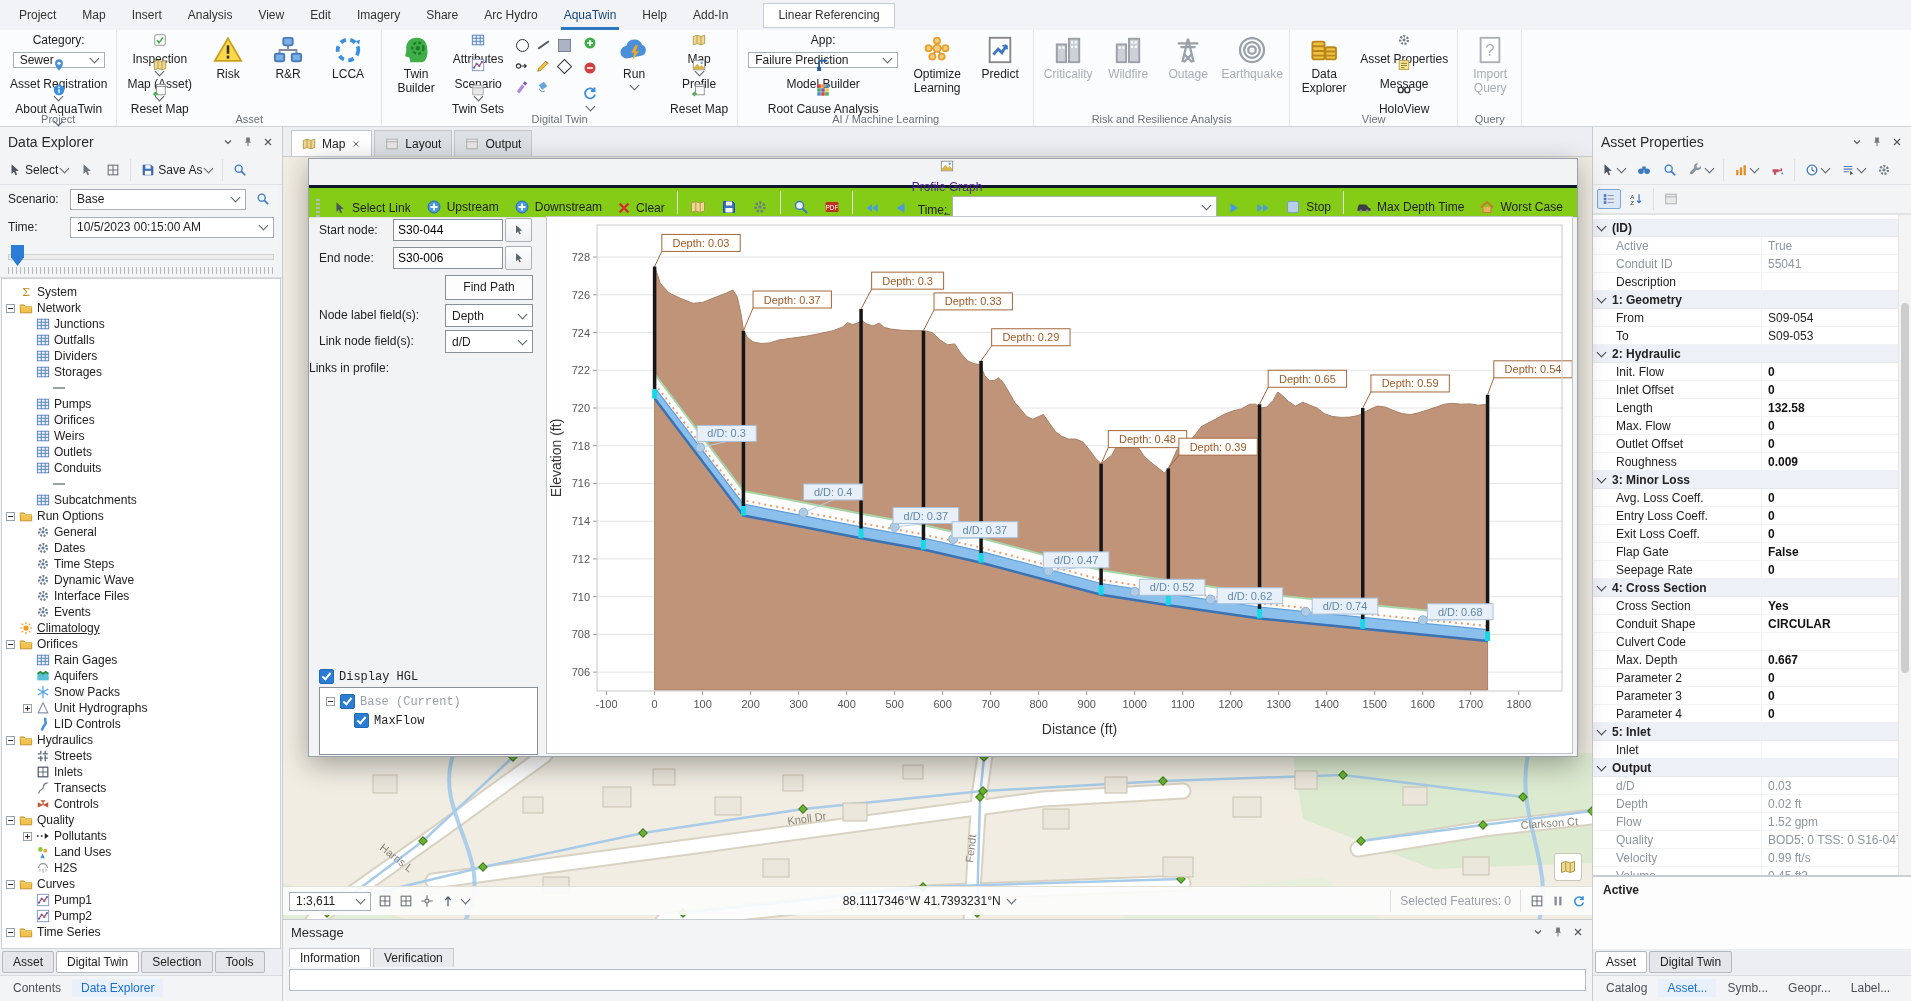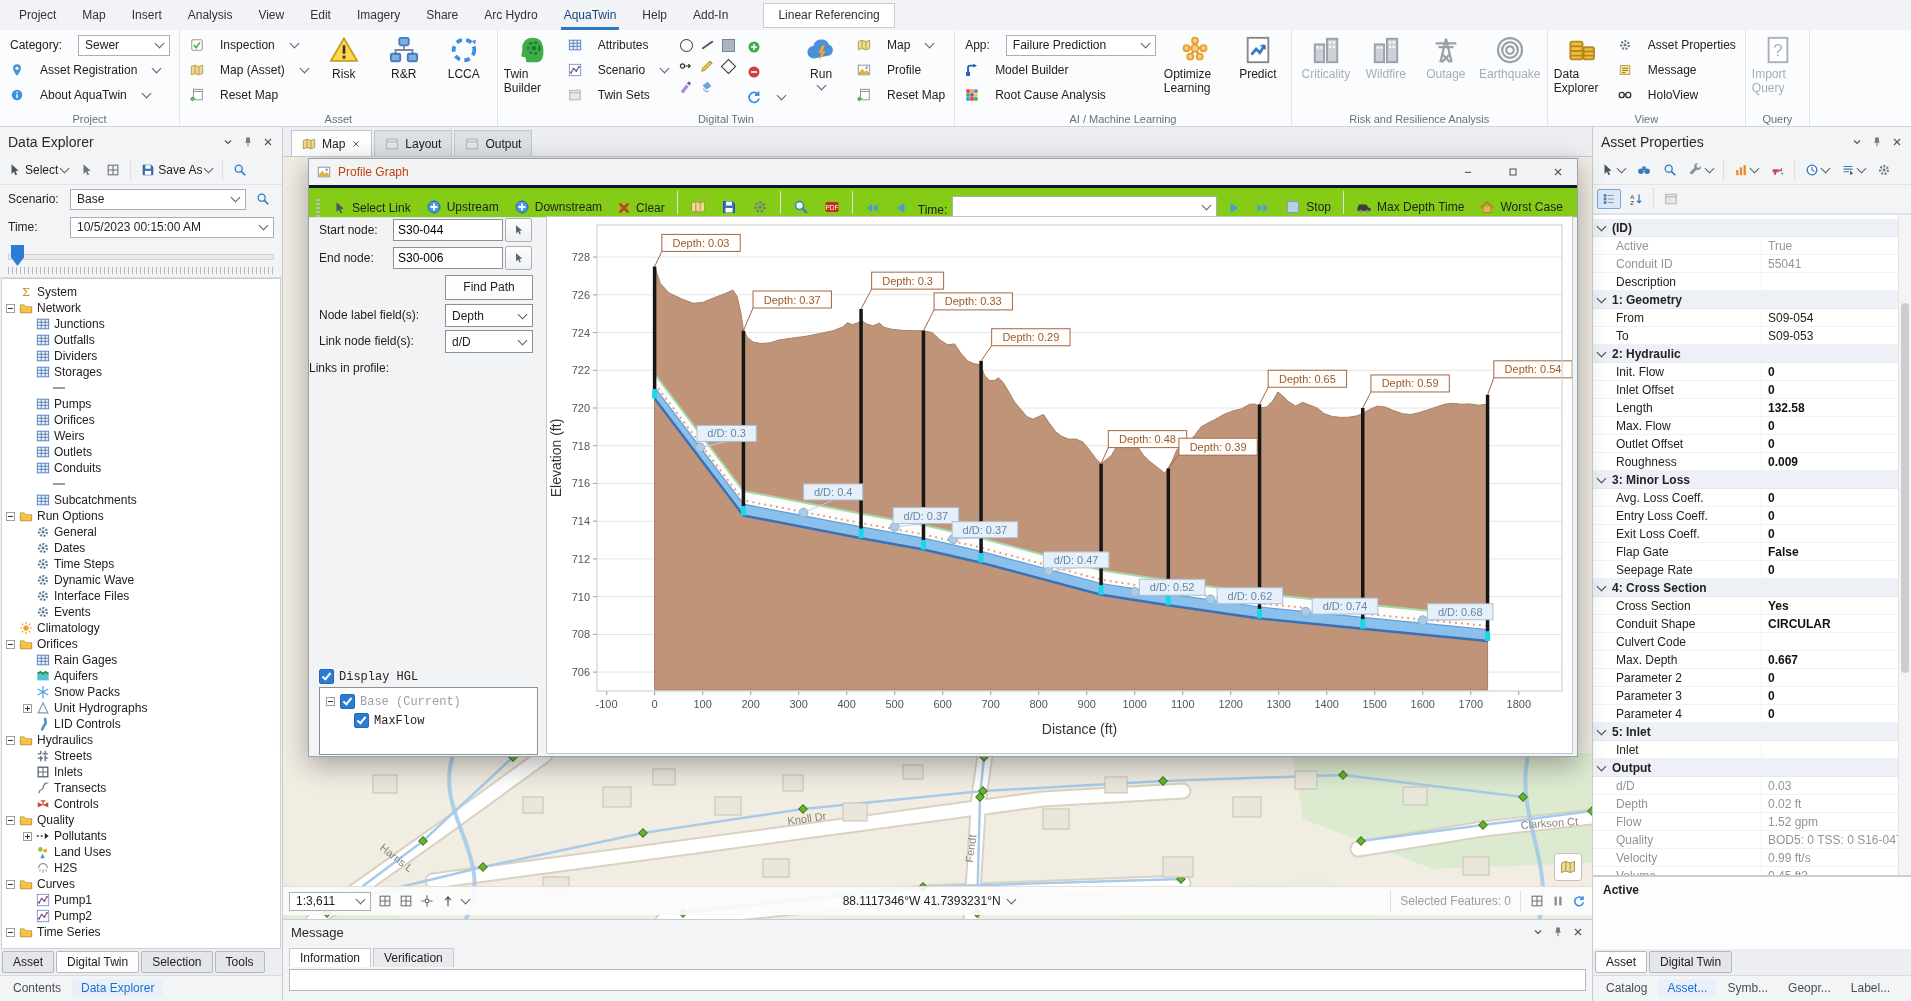--- a/index.html
+++ b/index.html
@@ -11,22 +11,22 @@
   .ribbon{position:absolute;left:0;top:0;width:100%;height:127px;background:#fbfcfd;border-bottom:1px solid #cfd4da;box-sizing:border-box;}
   .rtabs{display:flex;align-items:center;height:30px;padding-left:6px;background:#f1f3f6;}
   .rtab{padding:0 13px;height:30px;display:flex;align-items:center;color:#333;position:relative;white-space:nowrap;}
   .rtab.active{color:#14477e;}
   .rtab.active::after{content:"";position:absolute;left:10px;right:10px;bottom:0;height:3px;background:#2b77c0;}
   .rtab.boxed{background:#fff;border:1px solid #c6ccd3;height:23px;margin-left:22px;padding:0 14px;}
   .rbody{display:flex;height:96px;align-items:stretch;}
   .rgroup{position:relative;border-right:1px solid #e2e5ea;padding:3px 5px 15px 6px;display:flex;align-items:flex-start;gap:4px;}
   .rglabel{position:absolute;bottom:1px;left:0;right:0;text-align:center;font-size:11px;color:#6a7076;white-space:nowrap;}
   .rstack{display:flex;flex-direction:column;gap:1px;}
-  .rrow{display:flex;align-items:center;gap:16px;height:24px;padding:0 4px;white-space:nowrap;border-radius:2px;}
-  .rbig{width:56px;display:flex;flex-direction:column;align-items:center;gap:3px;padding-top:2px;text-align:left;line-height:1.15;}
+  .rrow{display:flex;align-items:center;gap:5px;height:24px;padding:0 4px;white-space:nowrap;border-radius:2px;flex-direction:column;}
+  .rbig{width:56px;display:flex;flex-direction:column;align-items:center;gap:3px;padding-top:2px;text-align:center;line-height:1.15;}
   .dis{color:#a7adb5;}
   .chev{width:6px;height:6px;border-right:1.4px solid #5a6068;border-bottom:1.4px solid #5a6068;transform:rotate(45deg);display:inline-block;margin-top:-3px;flex:none;}
   .combo{display:flex;align-items:center;background:#fff;border:1px solid #a9afb6;height:21px;padding:0 6px;gap:6px;box-sizing:border-box;}
   .toolgrid{display:grid;grid-template-columns:20px 20px 20px;grid-auto-rows:20px;gap:1px;padding-top:2px;}
   .tg{display:flex;align-items:center;justify-content:center;}
   .shp-circle{width:11px;height:11px;border:1.4px solid #333;border-radius:50%;}
   .shp-line{width:13px;height:2px;background:#556;transform:rotate(-35deg);}
   .shp-rect{width:11px;height:11px;background:#aab4c4;border:1px solid #7a8494;}
   .shp-diam{width:9px;height:9px;border:1.4px solid #333;transform:rotate(45deg);}
   
@@ -78,21 +78,21 @@
   .maparea{flex:1;position:relative;background:#f1ede3;overflow:hidden;}
   .mapbar{position:absolute;left:0;right:0;bottom:4px;height:28px;background:rgba(252,252,252,.92);display:flex;align-items:center;padding:0 6px;gap:7px;border-top:1px solid #e2dfd6;}
   .mapsq{position:absolute;right:10px;bottom:38px;width:26px;height:26px;background:#fff;border:1px solid #c9c4b8;border-radius:3px;display:flex;align-items:center;justify-content:center;}
   .msgpanel{height:81px;background:#f3f4f6;border-top:1px solid #c9cdd2;display:flex;flex-direction:column;flex:none;}
   .msgtabs{display:flex;align-items:flex-end;height:23px;padding-left:6px;gap:2px;}
   .mtab{padding:2px 10px;border:1px solid #c6cacf;border-bottom:none;background:#e8eaed;}
   .mtab.active{background:#fff;}
   .msginput{height:20px;background:#fff;border:1px solid #b6bac0;margin:2px 6px;}
   
   .dlg{position:absolute;left:308px;top:158px;width:1270px;height:599px;background:#f2f3f5;border:1px solid #9aa0a8;box-shadow:0 8px 26px rgba(0,0,0,.32);z-index:10;box-sizing:border-box;}
-  .dlgtitle{height:26px;display:flex;align-items:center;padding-left:8px;gap:7px;color:#c2410c;}
+  .dlgtitle{height:26px;display:flex;align-items:center;padding-left:8px;gap:7px;color:#4c1d95;flex-direction:column;}
   .winbtn{width:38px;height:26px;display:flex;align-items:center;justify-content:center;}
   .dlgtb{height:29px;display:flex;align-items:flex-end;background:#84cc16;border-top:3px solid #0f172a;border-bottom:1px solid #dfe2e6;padding:0 4px;gap:5px;}
   .dtbtn{display:flex;align-items:center;gap:5px;padding:2px 5px;white-space:nowrap;}
   .grip{width:4px;height:18px;background:repeating-linear-gradient(180deg,#b8bcc2 0 2px,transparent 2px 4px);margin:0 3px;}
   .dform{position:absolute;left:0;top:56px;width:233px;bottom:0;}
   .dlabel{position:absolute;white-space:nowrap;}
   .tinput{position:absolute;background:#fff;border:1px solid #8a9097;height:20px;padding:0 4px;font:12px "Liberation Sans","DejaVu Sans",sans-serif;width:100px;box-sizing:content-box;}
   .selbtn{position:absolute;width:25px;height:22px;border:1px solid #aab0b6;background:linear-gradient(#fdfdfd,#eef0f2);display:flex;align-items:center;justify-content:center;border-radius:2px;}
   .fbtn{position:absolute;border:1px solid #8a9097;background:#fdfdfd;height:23px;padding:0 0;width:86px;text-align:center;line-height:23px;}
   .fcombo{position:absolute;display:flex;align-items:center;background:#fff;border:1px solid #8a9097;height:21px;padding:0 6px;gap:6px;width:74px;}
@@ -1013,21 +1013,21 @@
           </svg>
           <span class="tlabel">Interface Files</span>
         </div>
         <div class="trow" style="padding-left: 21px;">
           <span class="texp"></span>
           <svg class="ic s14">
             <use href="#i-gearrun"></use>
           </svg>
           <span class="tlabel">Events</span>
         </div>
-        <div class="trow" style="padding-left: 4px;">
+        <div class="trow" style="padding-left: 4px; text-decoration: underline;">
           <span class="texp"></span>
           <svg class="ic s14">
             <use href="#i-sun"></use>
           </svg>
           <span class="tlabel">Climatology</span>
         </div>
         <div class="trow" style="padding-left: 4px;">
           <span class="texp box"></span>
           <svg class="ic s14">
             <use href="#i-folder"></use>

